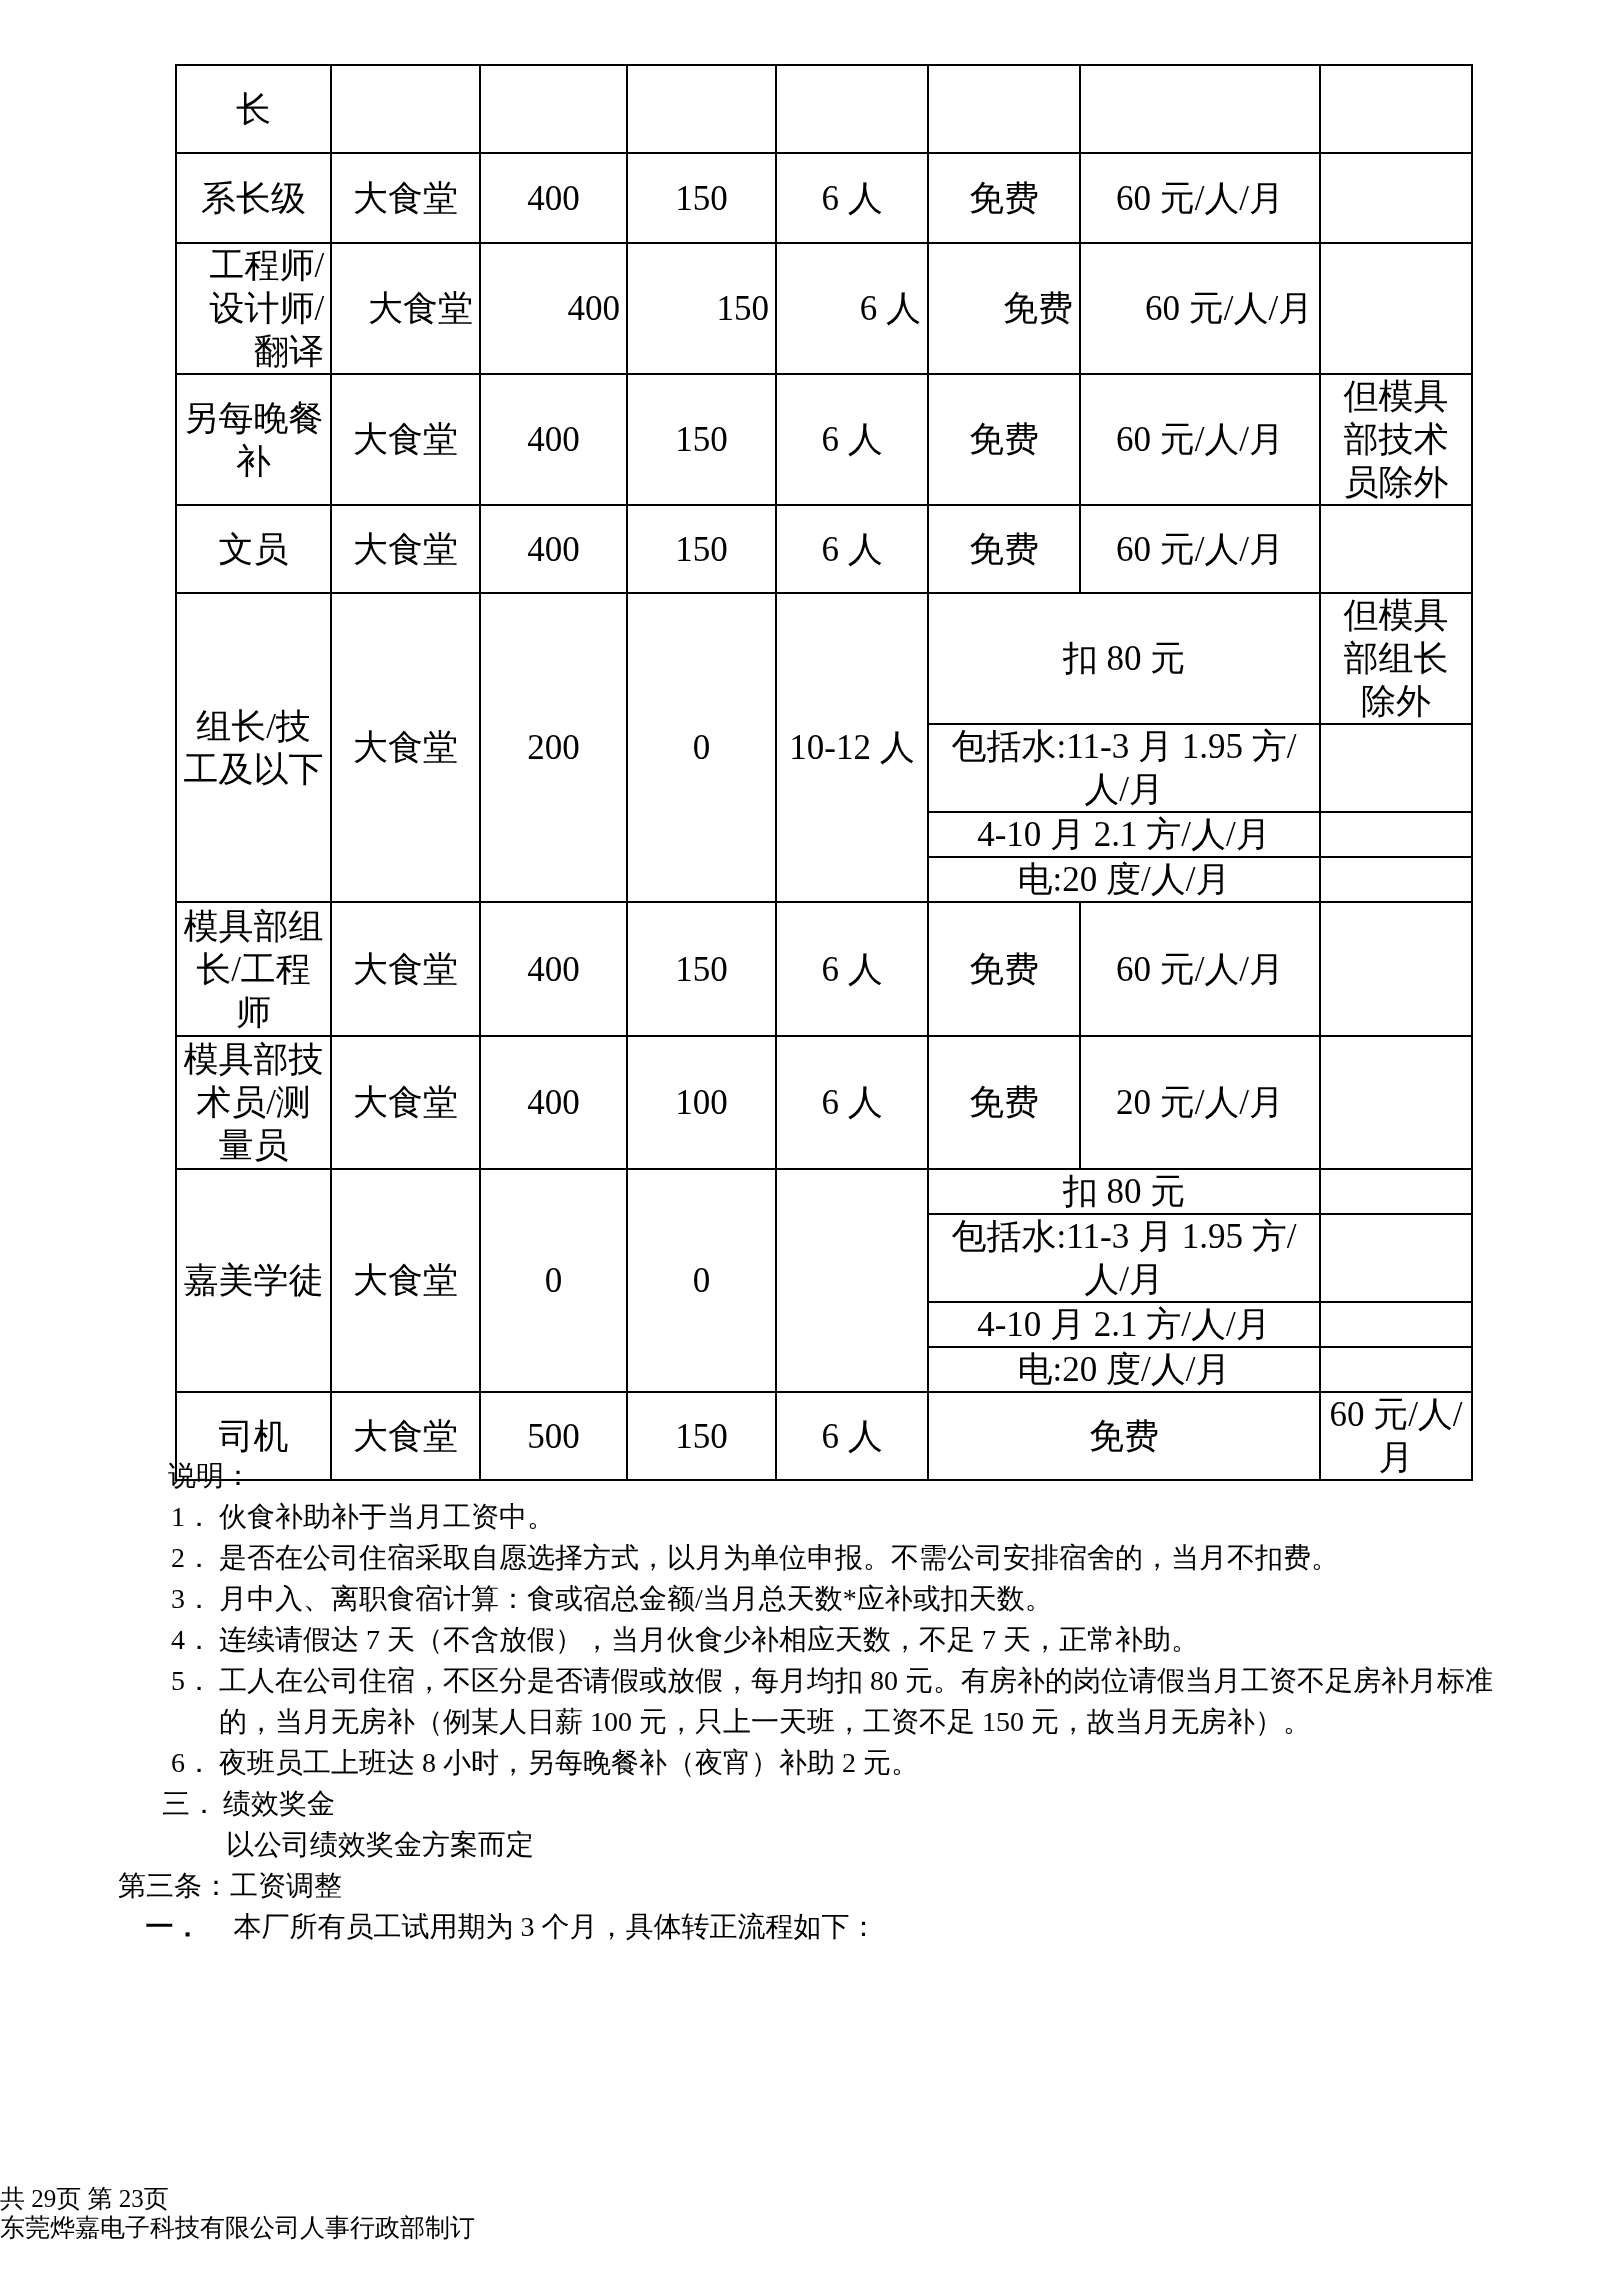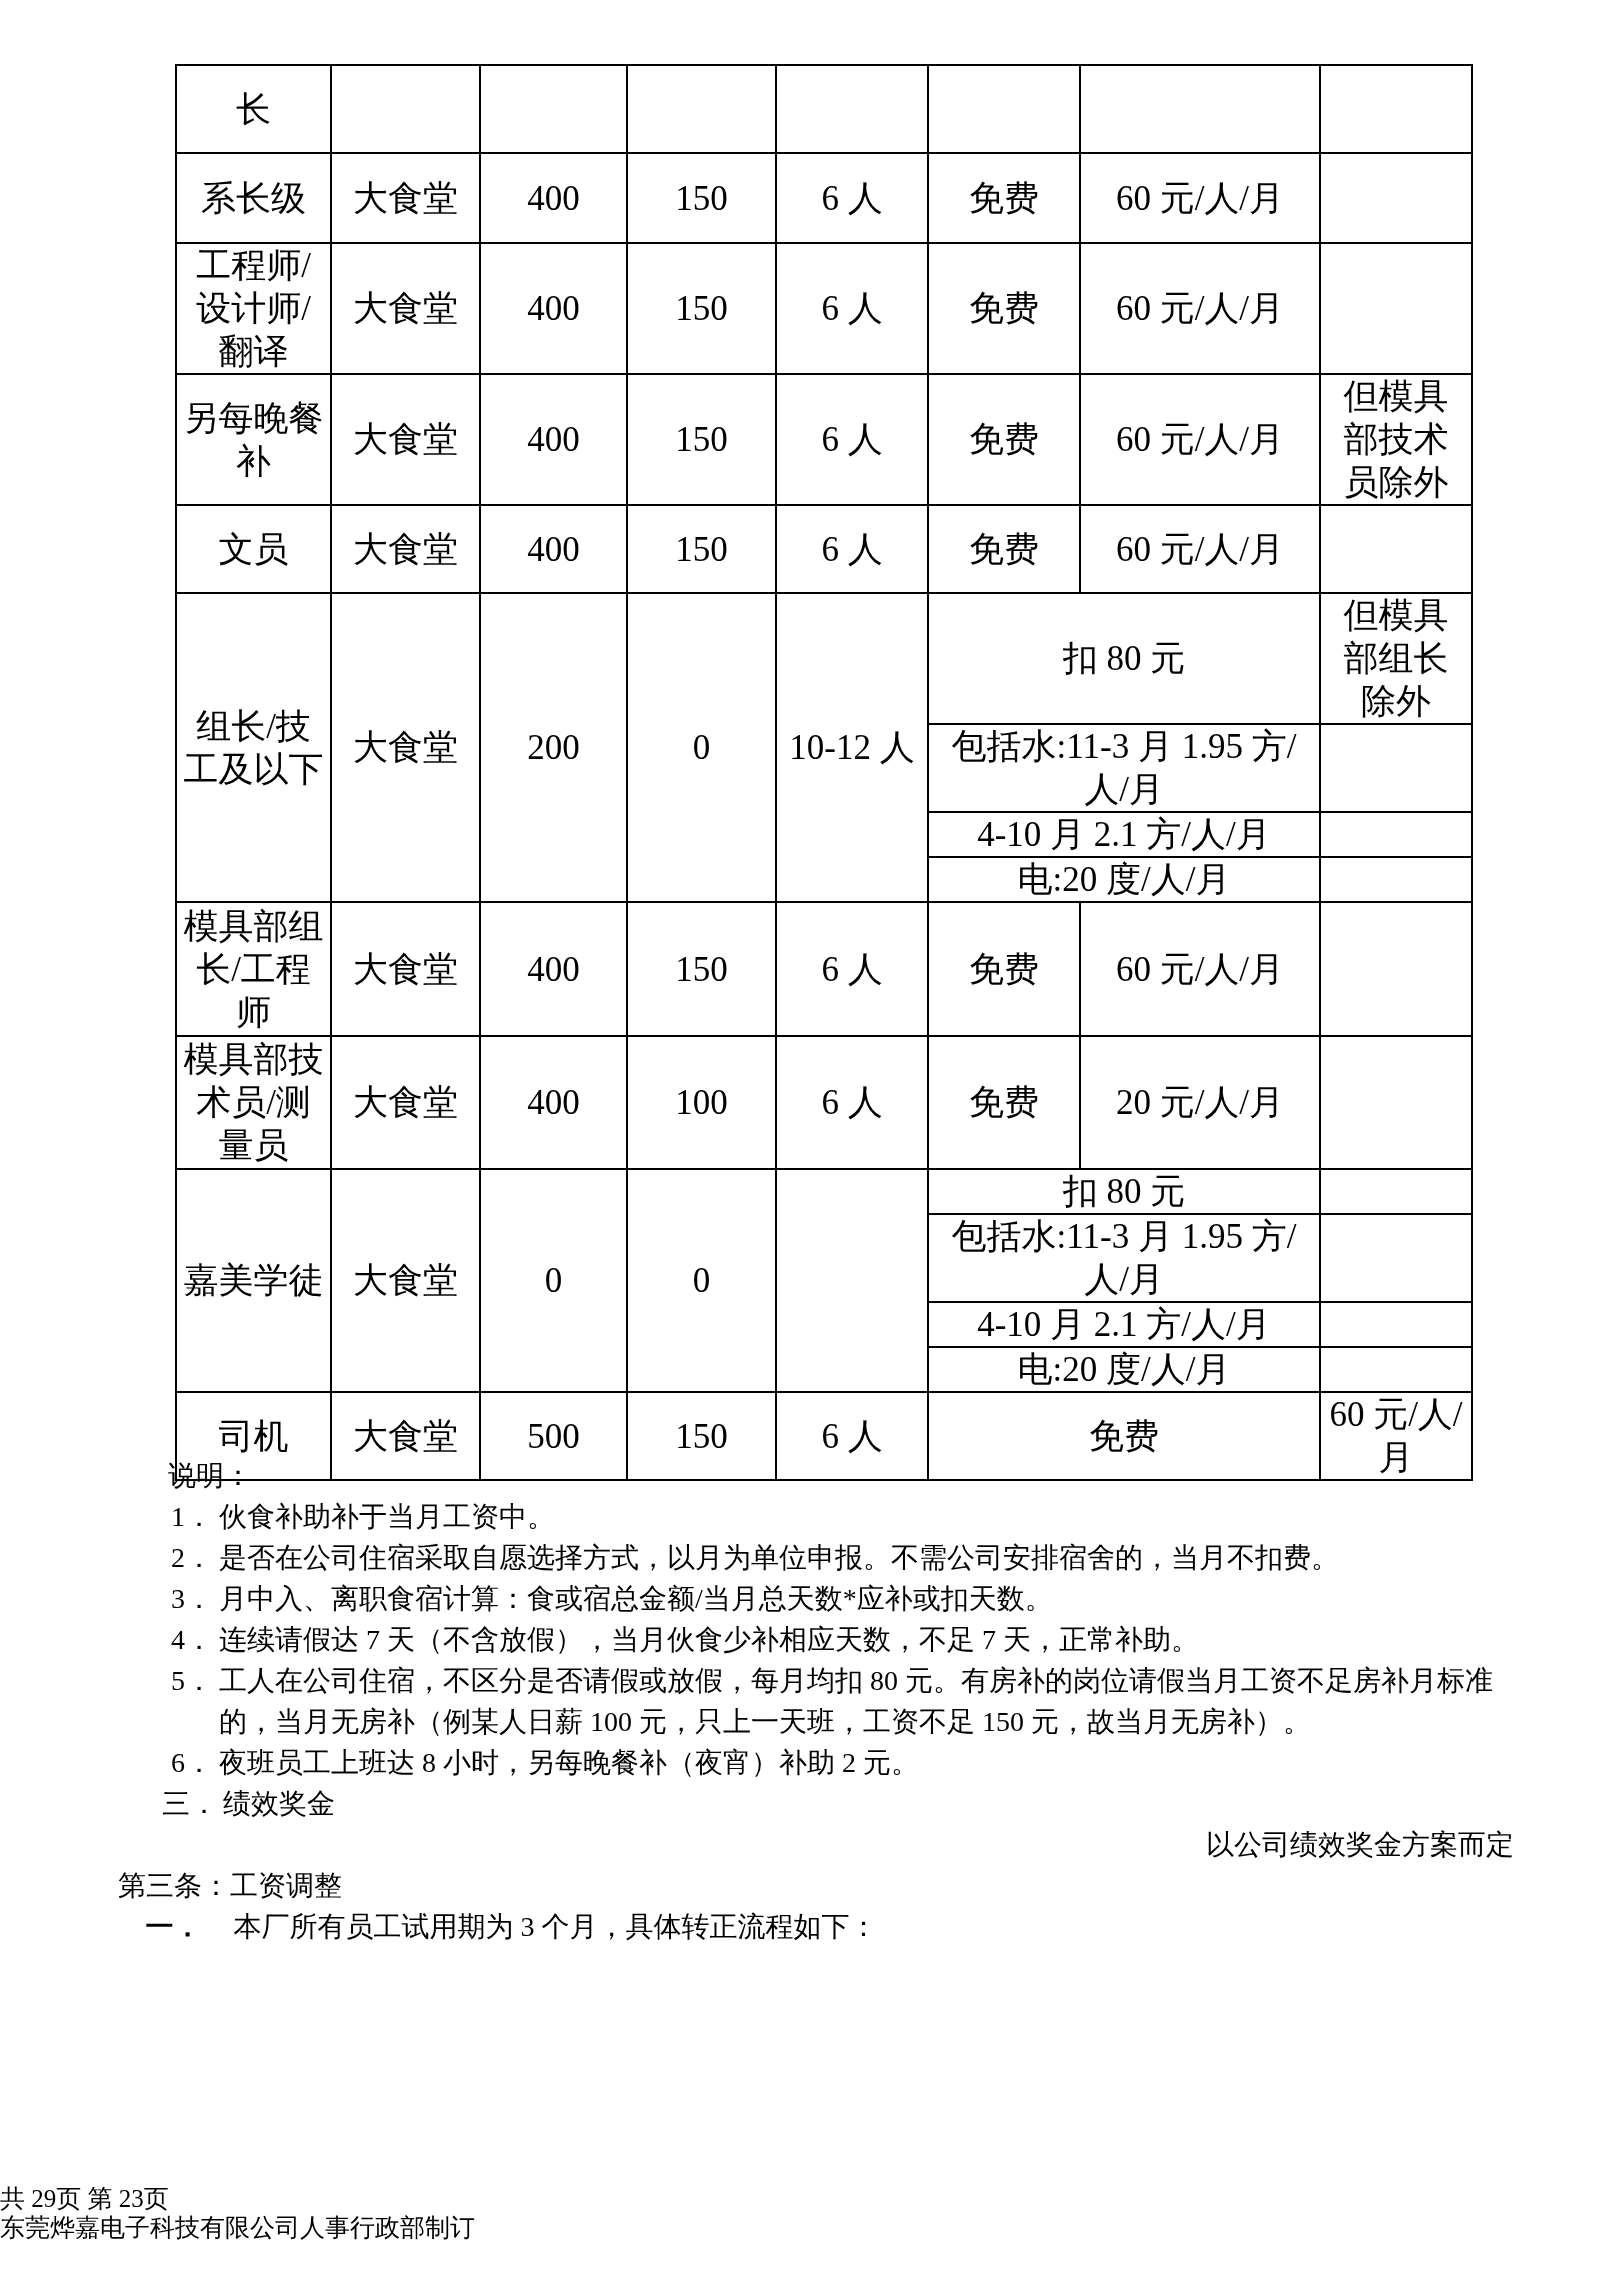--- a/index.html
+++ b/index.html
@@ -24,21 +24,21 @@
     text-align: center; vertical-align: middle;
     padding: 0 5.9px;
     overflow: hidden;
   }
   td.no-top { border-top: none; }
   td.vtop { vertical-align: top; padding-top: 3.9px; }
   td.vbottom { vertical-align: bottom; padding-bottom: 7.8px; }
   td.left { text-align: left; padding-left: 9.8px; padding-right: 7.8px; margin-left: 8px; }
   tr.h90  td { height: 88px; }
   tr.h92  td { height: 90px; }
-  tr.h132 td { height: 129px; }
+  tr.h132 td { height: 129px; text-align: right; }
   tr.h130 td { height: 127px; }
   tr.hsub0 td { height: 116px; }
   tr.hsub1 td { height: 87px; }
   tr.hsub2 td { height: 44px; }
   tr.hsub3 td { height: 43px; }
   tr.h137 td { height: 134px; }
   tr.h136 td { height: 133px; margin-left: 36px; }
   tr.ja0 td { height: 39px; }
   tr.ja1 td { height: 88px; }
   tr.ja2 td { height: 42px; }
@@ -49,21 +49,21 @@
   .notes {
     position: absolute; left: 118px; top: 1455px; width: 1396px;
     font-size: 28px; line-height: 41px;
   }
   .notes-heading { margin-left: 50px; }
   .note-item { display: flex; margin-left: 53px; }
   .note-num { flex: 0 0 48px; }
   .note-text { flex: 1 1 auto; }
   .sec3 { display: flex; margin-left: 44px; }
   .sec3-num { flex: 0 0 61px; }
-  .sec3-body { margin-left: 108px; text-align: right; }
+  .sec3-body { margin-left: 108px; }
   .article3 { margin-left: 0; }
   .item-one { display: flex; margin-left: 27.4px; }
   .item-one-num { flex: 0 0 88px; font-weight: bold; }
 
   
   .footer {
     position: absolute; left: 0; top: 2184px; width: 1621px;
     text-align: left; font-size: 25px; line-height: 29px;
   }
 </style>

